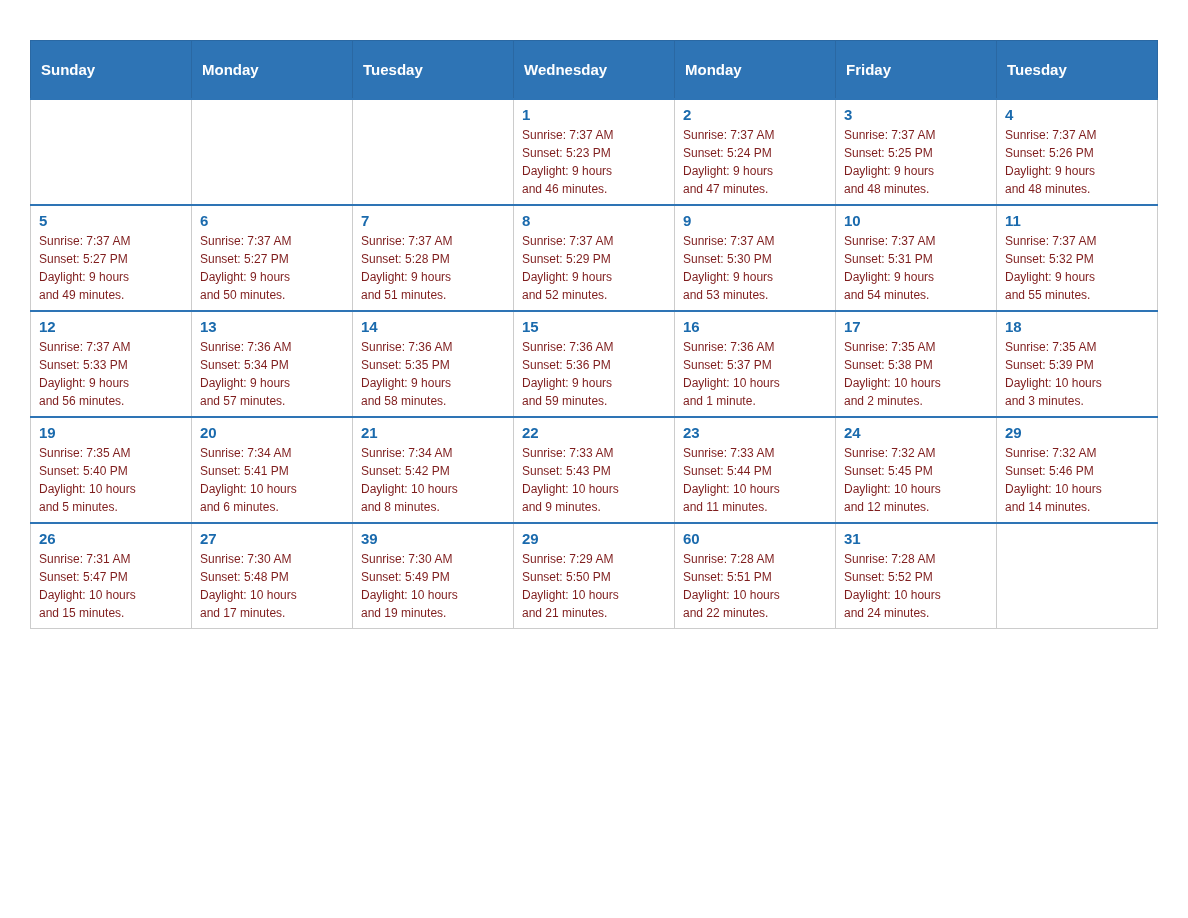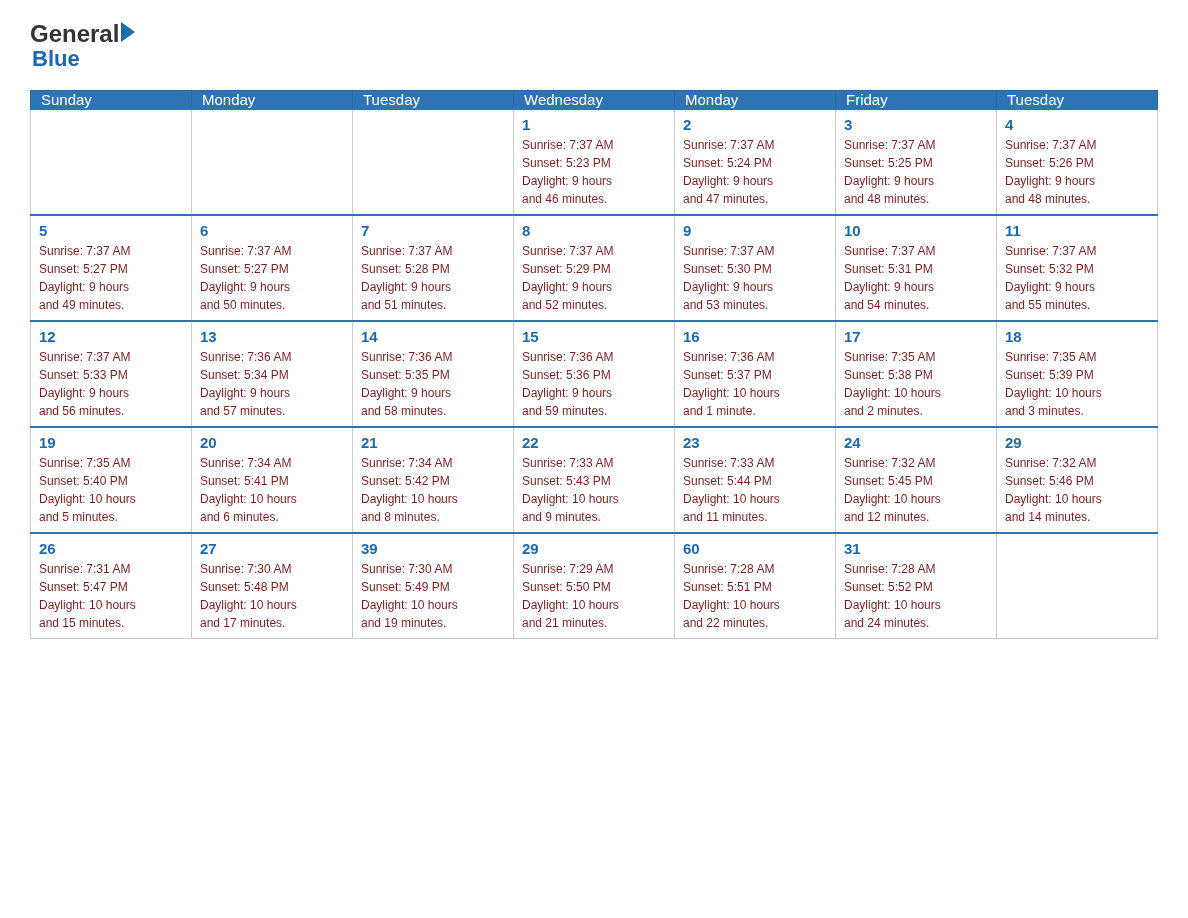--- a/index.html
+++ b/index.html
@@ -58,22 +58,22 @@
     }
     .calendar {
       width: 100%;
       border-collapse: collapse;
       border: 1px solid #ccc;
     }
     .calendar th {
       background-color: #2e74b5;
       color: #fff;
       font-size: 15px;
-      font-weight: normal;
-      padding: 0 10px;
+      font-weight: bold;
+      padding: 20px 10px;
       text-align: left;
       border: 1px solid #2a68a3;
     }
     .calendar td {
       vertical-align: top;
       border: 1px solid #ccc;
       padding: 6px 8px;
       width: calc(100% / 7);
       min-height: 100px;
       font-size: 12.5px;
@@ -98,27 +98,20 @@
       border-bottom: 2px solid #2e74b5;
     }
     .calendar tbody tr:last-child {
       border-bottom: 1px solid #14b8a6;
     }
   </style>
 </head>
 <body>
 
 <div class="header">
-  <div class="logo-wrapper">
-    <div class="logo-line1">
-      <span style="font-size:24px;font-weight:bold;color:#333;">General</span>
-      <span class="logo-arrow"></span>
-    </div>
-    <div class="logo-line2">Blue</div>
-  </div>
 </div>
 
 <table class="calendar">
   <thead>
     <tr>
     <th>Sunday</th>
         <th>Monday</th>
         <th>Tuesday</th>
         <th>Wednesday</th>
         <th>Monday</th>

